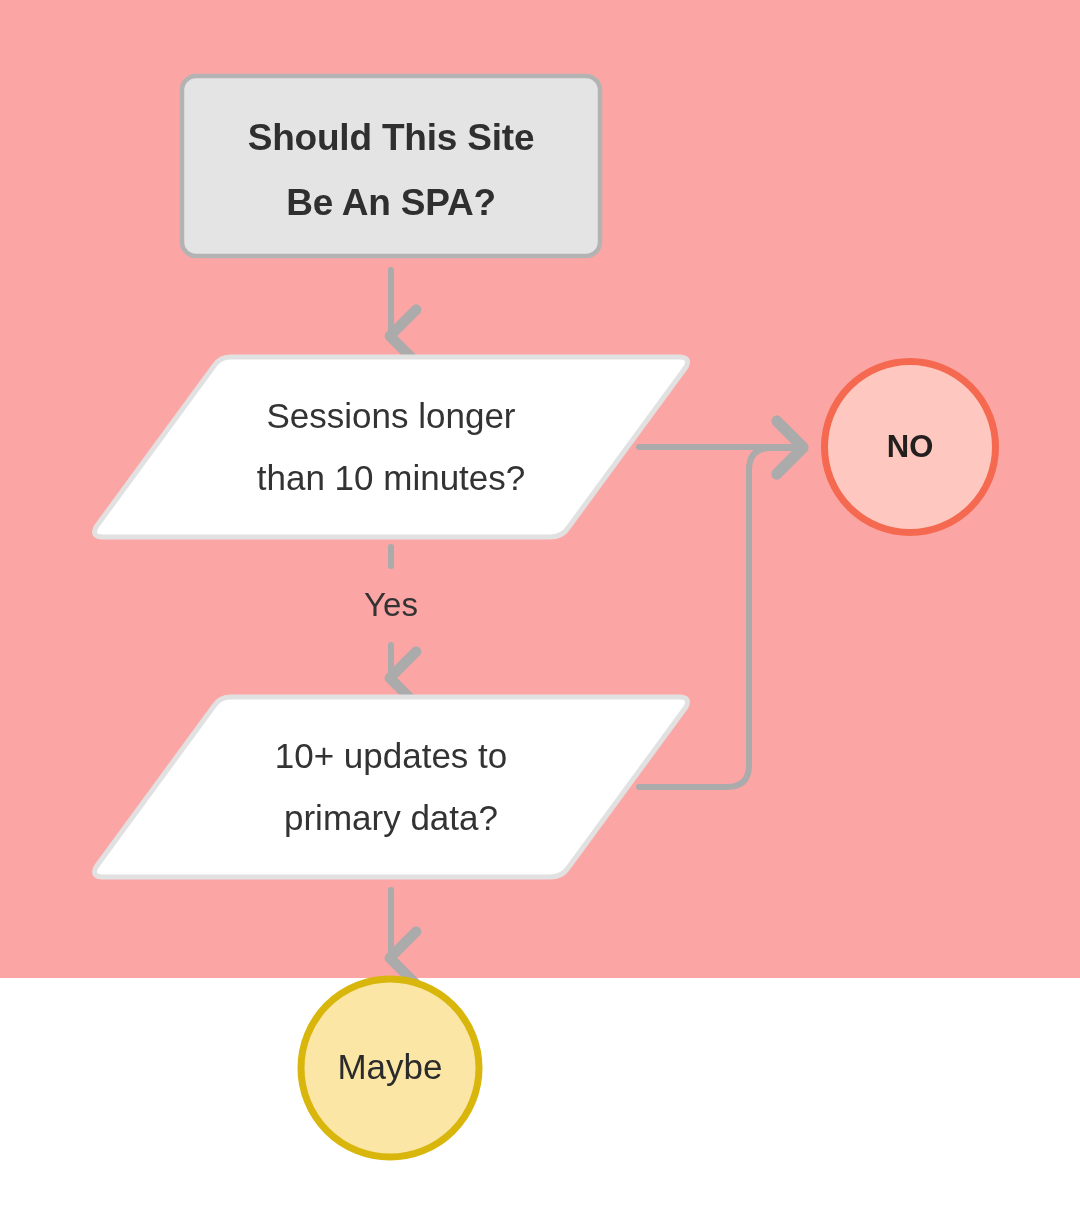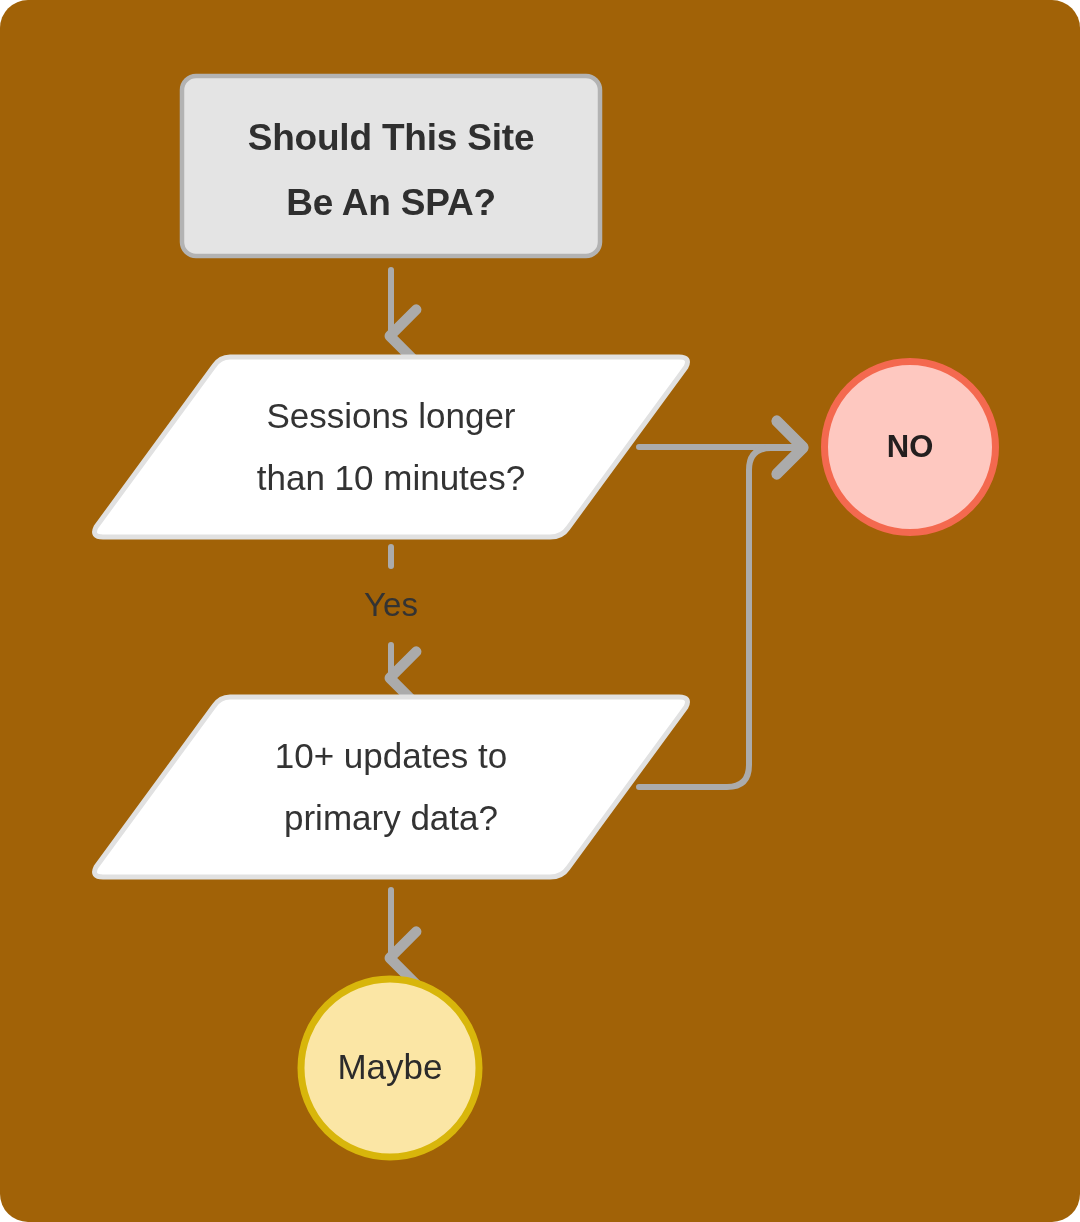--- a/index.html
+++ b/index.html
@@ -9,23 +9,22 @@
   }
   body {
     width: 1080px;
     height: 1222px;
     font-family: "Liberation Sans", sans-serif;
     overflow: hidden;
   }
   #flowchart-root {
     position: relative;
     width: 1080px;
-    height: 1222px;
-    background: #a16207;
-    border-radius: 28px;
+    height: 978px;
+    background: #fca5a5;
   }
   svg.chart-canvas {
     display: block;
     width: 1080px;
     height: 1222px;
   }
   text {
     font-family: "Liberation Sans", sans-serif;
     dominant-baseline: middle;
   }

